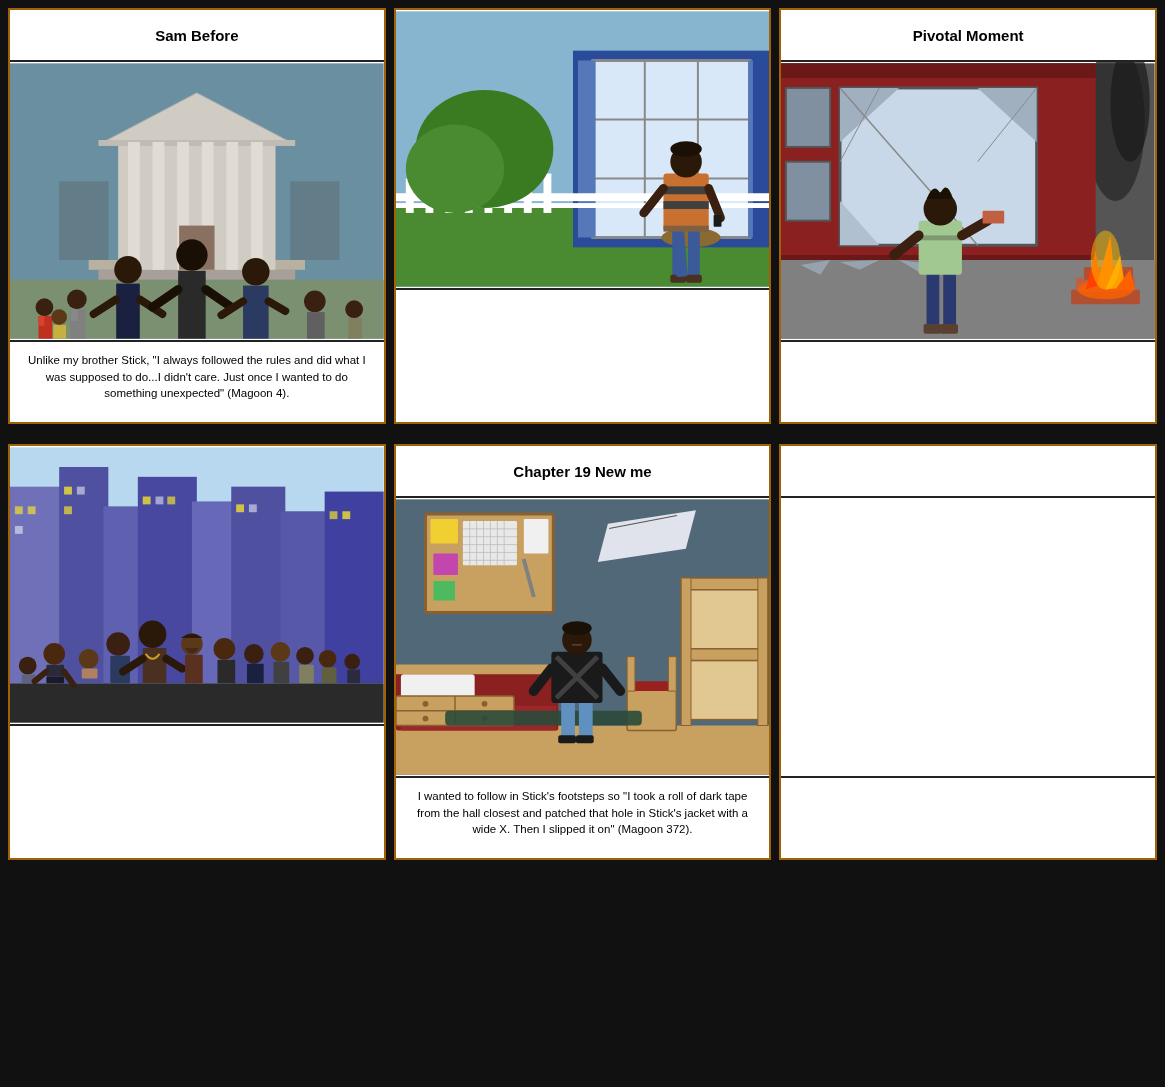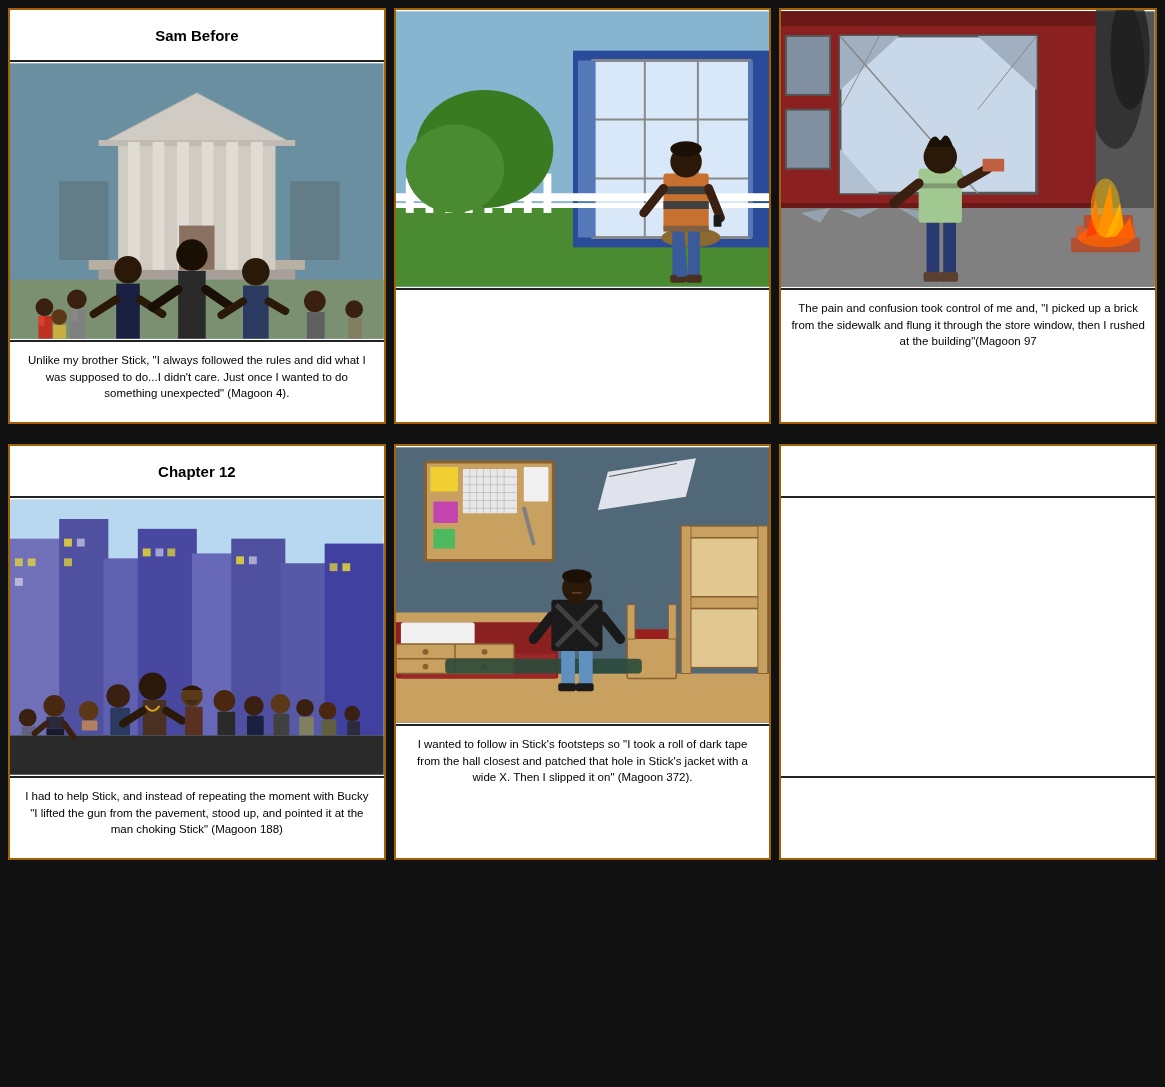--- a/index.html
+++ b/index.html
@@ -192,20 +192,21 @@
         <ellipse cx="295" cy="140" rx="16" ry="8" fill="#1a1005"></ellipse>
 
         <rect x="272" y="218" width="46" height="6" fill="#806040"></rect>
 
         <rect x="281" y="225" width="12" height="45" fill="#3a5a9a" rx="3" transform="rotate(-5,287,225)"></rect>
       </svg>
     </div>
   </div>
 
   <div class="cell">
+    <div class="cell-header">Pivotal Moment</div>
     <div class="cell-image">
       <svg class="scene-svg" viewBox="0 0 380 280" xmlns="http://www.w3.org/2000/svg">
 
         <rect width="380" height="280" fill="#555"></rect>
 
         <ellipse cx="340" cy="60" rx="30" ry="80" fill="#2a2a2a" opacity="0.8"></ellipse>
         <ellipse cx="355" cy="40" rx="20" ry="60" fill="#1a1a1a" opacity="0.7"></ellipse>
 
         <rect x="0" y="0" width="320" height="200" fill="#8a2020"></rect>
 
@@ -254,27 +255,25 @@
         <line x1="140" y1="175" x2="115" y2="195" stroke="#3a2010" stroke-width="10" stroke-linecap="round"></line>
         <line x1="184" y1="175" x2="210" y2="160" stroke="#3a2010" stroke-width="10" stroke-linecap="round"></line>
 
         <rect x="205" y="150" width="22" height="13" fill="#c06040" rx="1"></rect>
 
         <circle cx="162" cy="148" r="17" fill="#2a1808"></circle>
 
         <path d="M148,138 Q155,120 162,132 Q169,118 175,138" fill="#1a1005"></path>
       </svg>
     </div>
-    <div class="cell-caption">The pain and confusion took control of me and, "I picked up a brick from the sidewalk and flung it through the store window, then I rushed at the building"(Magoon 97</div>
   </div>
 
   <div class="row-gap"></div>
 
   <div class="cell">
-    <div class="cell-header">Chapter 12</div>
     <div class="cell-image">
       <svg class="scene-svg" viewBox="0 0 380 280" xmlns="http://www.w3.org/2000/svg">
 
         <rect width="380" height="280" fill="#b8d8f0"></rect>
 
         <rect x="0" y="40" width="55" height="200" fill="#7070b8"></rect>
         <rect x="50" y="20" width="50" height="220" fill="#5050a0"></rect>
         <rect x="95" y="60" width="40" height="180" fill="#6060b0"></rect>
         <rect x="130" y="30" width="60" height="210" fill="#4848a0"></rect>
         <rect x="185" y="55" width="45" height="185" fill="#6868b8"></rect>
@@ -343,24 +342,24 @@
         <rect x="317" y="224" width="15" height="16" fill="#606040" rx="1"></rect>
 
         <circle cx="348" cy="218" r="8" fill="#3a2010"></circle>
         <rect x="343" y="226" width="13" height="14" fill="#2a2a40" rx="1"></rect>
 
         <rect x="102" y="240" width="9" height="0" fill="#1a2050"></rect>
 
         <rect x="138" y="240" width="9" height="0" fill="#1a2050"></rect>
       </svg>
     </div>
-    <div class="cell-caption">I had to help Stick, and instead of repeating the moment with Bucky "I lifted the gun from the pavement, stood up, and pointed it at the man choking Stick" (Magoon 188)</div>
   </div>
 
   <div class="cell">
+    <div class="cell-header">Chapter 19 New me</div>
     <div class="cell-image">
       <svg class="scene-svg" viewBox="0 0 380 280" xmlns="http://www.w3.org/2000/svg">
 
         <rect width="380" height="280" fill="#506878"></rect>
 
         <rect y="230" width="380" height="50" fill="#c8a060"></rect>
 
         <rect x="30" y="15" width="130" height="100" fill="#c8a060" stroke="#8a6030" stroke-width="3" rx="2"></rect>
 
         <rect x="68" y="22" width="55" height="45" fill="#e8e8e8" rx="1"></rect>

